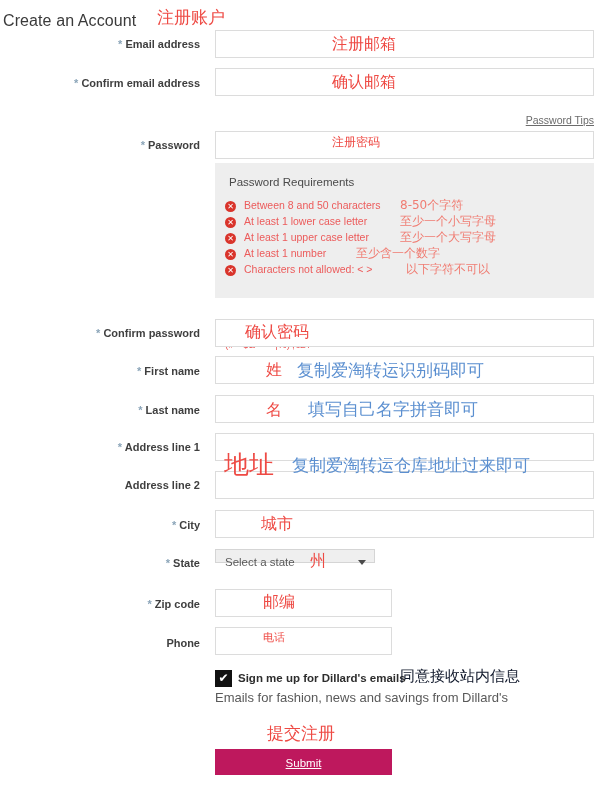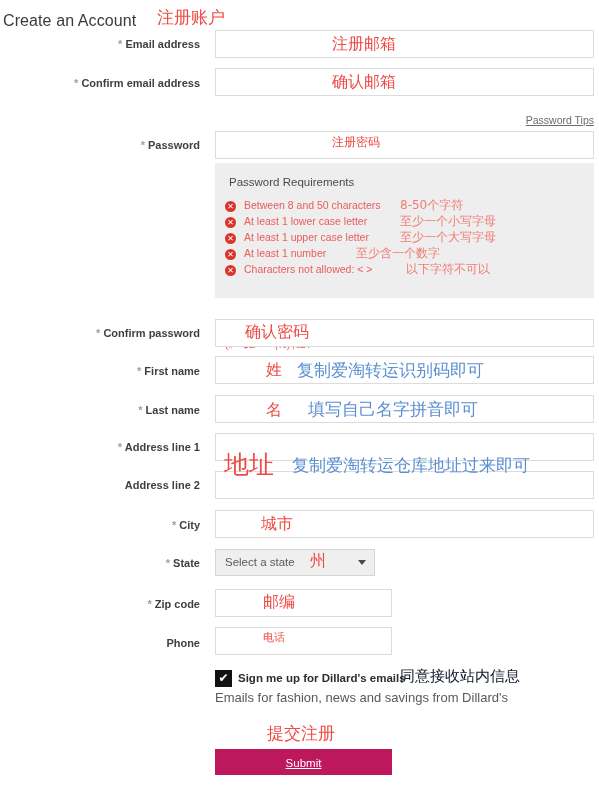--- a/index.html
+++ b/index.html
@@ -154,21 +154,21 @@
     color: #ec5b5b;
     white-space: nowrap;
   }
 
   
   #state-select {
     position: absolute;
     left: 215px;
     top: 549px;
     width: 160px;
-    height: 27px;
+    height: 14px;
     box-sizing: border-box;
     background: #efefef;
     border: 1px solid #d5d5d5;
   }
   #state-select-text {
     position: absolute;
     left: 9px;
     top: 6px;
     font-size: 11.5px;
     color: #5a5a5a;

